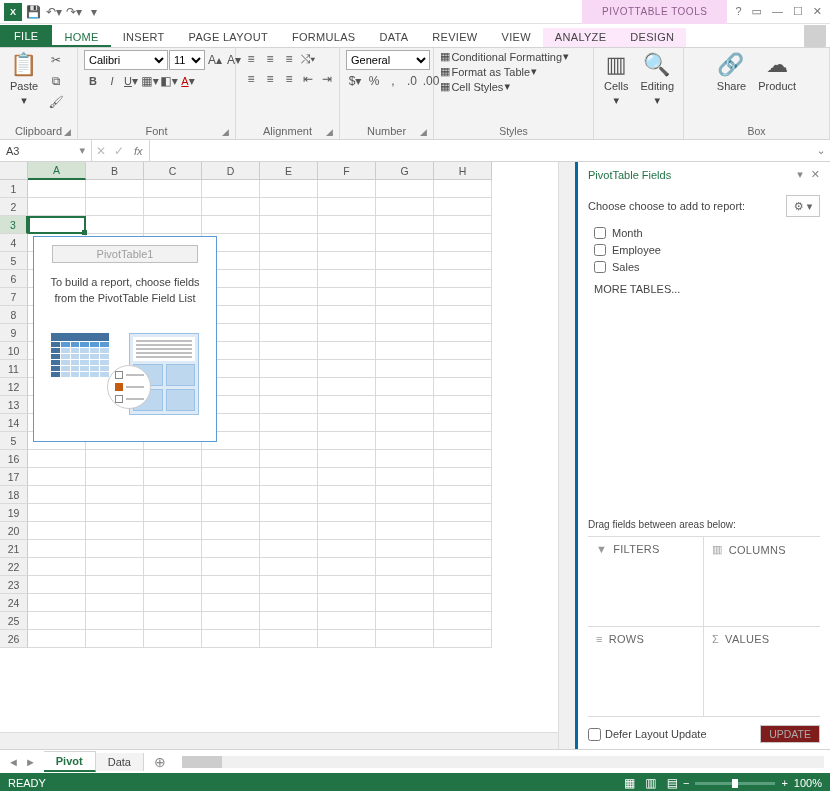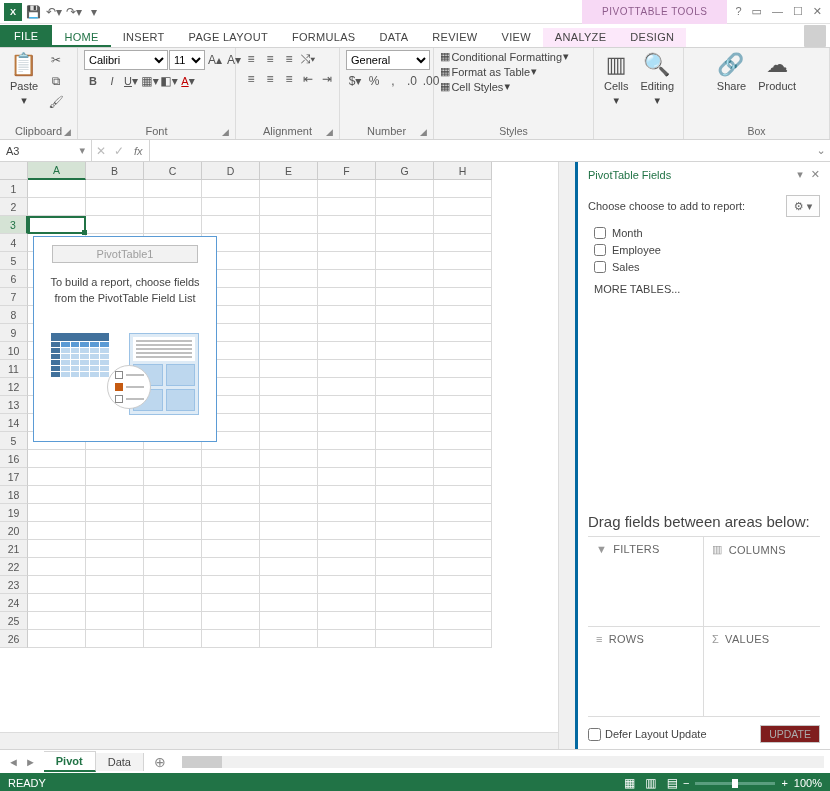--- a/index.html
+++ b/index.html
@@ -78,21 +78,21 @@
 .panel{width:255px;border-left:3px solid #0369a1;background:#fff;display:flex;flex-direction:column;padding:6px 10px 4px}
 .panel h2{display:flex;align-items:center;justify-content:space-between;font-size:18px;color:#217346;font-weight:normal;margin-bottom:14px}
 .panel h2 .ctrls{display:flex;gap:8px;color:#888;font-size:12px}
 .panel .prompt{display:flex;align-items:center;justify-content:space-between;margin-bottom:10px;color:#444;font-size:11px}
 .panel .prompt button{width:34px;height:22px;border:1px solid #c6c6c6;background:#fdfdfd;color:#666;font-size:11px}
 .fieldlist{display:flex;flex-direction:column;gap:5px;}
 .fieldlist label{display:flex;align-items:center;gap:6px;font-size:11px;padding:0 6px}
 .fieldlist input{width:12px;height:12px}
 .more{color:#444;font-size:11px;padding:10px 6px 6px}
 .panel .gap{flex:1}
-.dragmsg{font-size:15px;color:#444;padding:6px 0}
+.dragmsg{font-size:10px;color:#444;padding:6px 0}
 .areas{display:grid;grid-template-columns:1fr 1fr;border-top:1px solid #dcdcdc}
 .areabox{height:90px;border-bottom:1px solid #dcdcdc;border-right:1px solid #dcdcdc;padding:6px 8px}
 .areabox:nth-child(2n){border-right:none}
 .areabox .h{display:flex;align-items:center;gap:6px;font-size:10.5px;color:#666;letter-spacing:0.3px}
 .areabox .h .ic{color:#999;font-size:11px}
 .defer{display:flex;align-items:center;justify-content:space-between;padding:8px 0 2px}
 .defer label{display:flex;align-items:center;gap:4px;font-size:11px}
 .defer button{border:1px solid #c6c6c6;background:#7f1d1d;color:#aaa;padding:2px 8px;font-size:10.5px}
 .sheet-tabs{height:24px;display:flex;align-items:center;background:#fff;border-top:1px solid #d4d4d4}
 .sheet-tabs .nav{display:flex;gap:6px;padding:0 8px;color:#888}

